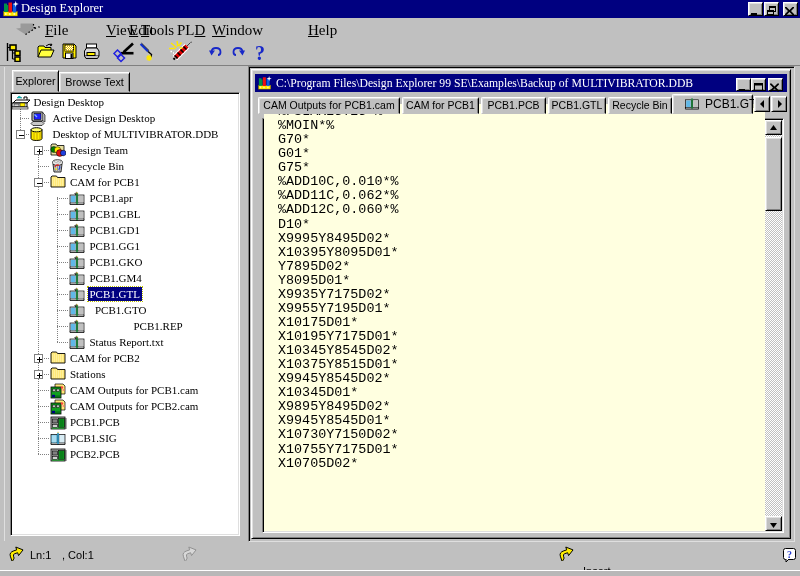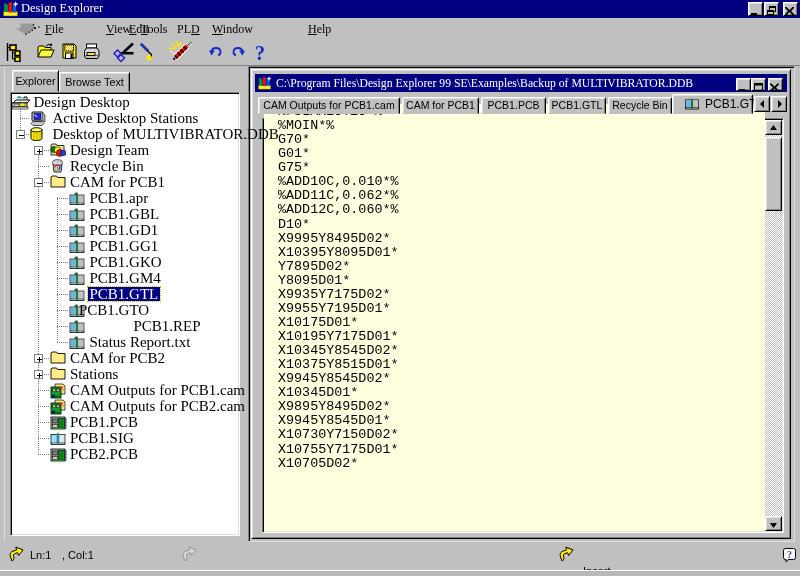--- a/index.html
+++ b/index.html
@@ -18,21 +18,21 @@
 .dtab { background:#c0c0c0; font-family:"Liberation Sans", sans-serif; font-size:10.5px; text-align:center;
   border:1px solid; border-color:#fff #000 #c0c0c0 #fff; box-shadow:inset 1px 1px 0 #dfdfdf, inset -1px 0 0 #808080;
   border-radius:2px 2px 0 0; }
 
 .vdot { width:0; border-left:1px dotted #808080; }
 .hdot { height:0; border-top:1px dotted #808080; }
 .expander { width:9px; height:9px; background:#fff; border:1px solid #808080; }
 .expander .minus::before { content:""; position:absolute; left:2px; top:4px; width:5px; height:1px; background:#000; }
 .expander .plus::before { content:""; position:absolute; left:2px; top:4px; width:5px; height:1px; background:#000; }
 .expander .plus::after { content:""; position:absolute; left:4px; top:2px; width:1px; height:5px; background:#000; }
-.trow { font-size:15px; line-height:14px; color:#000; white-space:pre;text-align:center; }
+.trow { font-size:11px; line-height:14px; color:#000; white-space:pre;text-align:center; }
 .trow.sel { background:#000080; color:#fff; outline:1px dotted #c0c000; padding:0 2px; margin-left:-2px; }
 
 </style>
 </head>
 <body>
 
 <div class="abs" style="left:0;top:0;width:800px;height:18px;background:#000080;"></div>
 <svg class="abs" style="left:3px;top:1px;" width="16" height="16" viewBox="0 0 16 16">
   <rect x="0.5" y="10.5" width="14" height="4.5" fill="#ffee00" stroke="#806000" stroke-width="0.5"></rect>
   <rect x="2" y="12" width="1.6" height="2" fill="#fff8a0"></rect>
@@ -57,21 +57,21 @@
 <div class="abs btn" style="left:783px;top:2px;width:15px;height:14px;"><svg width="13" height="12" viewBox="0 0 13 12">
       <path d="M2.5 2 L5.5 5 L8.5 2 L10 2 L10 3 L7 6 L10 9 L10 10 L8.5 10 L5.5 7 L2.5 10 L1 10 L1 9 L4 6 L1 3 L1 2 Z" fill="#000"></path>
     </svg></div>
 
 <div class="abs" style="left:0;top:18px;width:800px;height:21px;background:#c0c0c0;"></div>
 <svg class="abs" style="left:14px;top:22px;" width="26" height="14" viewBox="0 0 26 14">
   <path d="M6.5 1.5 L19.5 1.5 L19.5 5.5 L22.5 5.5 L11.5 12.5 L2 6.5 L6.5 6 Z" fill="#9a9a9a"></path>
   <path d="M19.5 2 L19.5 5.5 L22.5 5.5 L11.5 12.5" fill="none" stroke="#000" stroke-width="1.2" stroke-dasharray="1.6 2"></path>
   <path d="M24.5 4.5 l1 1" stroke="#000" stroke-width="1.1"></path>
 </svg>
-<div class="abs" style="left:0;top:22px;width:800px;height:16px;font-size:12px;color:#000;">
+<div class="abs" style="left:0;top:22px;width:800px;height:16px;font-size:15px;color:#000;">
   <span class="abs" style="left:45px;"><u>F</u>ile</span>
   <span class="abs" style="left:88px;margin-left:41px;"><u>E</u>dit</span>
   <span class="abs" style="left:106px;"><u>V</u>iew</span>
   <span class="abs" style="left:141px;"><u>T</u>ools</span>
   <span class="abs" style="left:177px;">PL<u>D</u></span>
   <span class="abs" style="left:212px;"><u>W</u>indow</span>
   <span class="abs" style="left:260px;margin-left:48px;"><u>H</u>elp</span>
 </div>
 
 <div class="abs" style="left:0;top:39px;width:800px;height:27px;background:#c0c0c0;border-bottom:1px solid #808080;"></div>
@@ -170,21 +170,21 @@
  </svg>
 <span class="abs trow" style="left:33.5px;top:95px;">Design Desktop</span>
 <div class="abs hdot" style="left:20px;top:118px;width:9px;"></div>
 <svg class="abs" style="left:30px;top:111px" width="16" height="15" viewBox="0 0 16 15">
    <rect x="2" y="1" width="11" height="9" rx="1" fill="#d8d8d8" stroke="#000"></rect>
    <rect x="4" y="2.5" width="7" height="6" fill="#2020ff" stroke="#000" stroke-width="0.6"></rect>
    <path d="M4.5 3.5 L7 6" stroke="#80c0ff" stroke-width="1.2"></path>
    <path d="M13 2 L15 4 L15 11 L13 10" fill="#b0b0b0" stroke="#000" stroke-width="0.6"></path>
    <path d="M1 12.5 L3 10.5 L12 10.5 L14 12.5 L12 14.5 L3 14.5 Z" fill="#c8c8c8" stroke="#000" stroke-width="0.7"></path>
  </svg>
-<span class="abs trow" style="left:52.5px;top:111px;">Active Desktop Stations</span>
+<span class="abs trow" style="left:52.5px;top:111px;">Active Design Desktop</span>
 <div class="abs hdot" style="left:20px;top:134px;width:9px;"></div>
 <div class="abs expander" style="left:15.5px;top:129.5px;"><span class="minus"></span></div>
 <svg class="abs" style="left:30px;top:127px" width="13" height="14" viewBox="0 0 13 14">
    <path d="M1 2.5 L1 11.5 Q1 13.5 6.5 13.5 Q12 13.5 12 11.5 L12 2.5" fill="#ffee00" stroke="#000"></path>
    <ellipse cx="6.5" cy="2.8" rx="5.5" ry="2.1" fill="#ffff70" stroke="#000"></ellipse>
    <path d="M4 5 L4 13 M7 5 L7 13 M10 5 L10 12.6" stroke="#d0b000" stroke-width="1.2"></path>
  </svg>
 <span class="abs trow" style="left:52.5px;top:127px;">Desktop of MULTIVIBRATOR.DDB</span>
 <div class="abs hdot" style="left:38px;top:150px;width:10.5px;"></div>
 <div class="abs expander" style="left:33.5px;top:145.5px;"><span class="plus"></span></div>
@@ -302,21 +302,21 @@
 <svg class="abs" style="left:69px;top:303px" width="16" height="15" viewBox="0 0 16 15">
    <path d="M8 3 L8.8 5 L10.5 5 L9.2 6.2 L9.6 8 L8 7 L6.4 8 L6.8 6.2 L5.5 5 L7.2 5 Z" fill="#404040" transform="translate(0,-2.2) scale(0.9)"></path>
    <rect x="1" y="4" width="6.2" height="8" fill="#c8c8c8" stroke="#000" stroke-width="0.7"></rect>
    <rect x="8.8" y="4" width="6.2" height="8" fill="#d8d8d8" stroke="#000" stroke-width="0.7"></rect>
    <rect x="1.8" y="4.8" width="4.6" height="6.4" fill="#60b8e8"></rect>
    <rect x="9.6" y="4.8" width="4.6" height="6.4" fill="#c0c0c0"></rect>
    <rect x="7.2" y="2.5" width="1.6" height="11" fill="#108030"></rect>
    <path d="M1 12 L1 13.5 L15 13.5 L15 12" fill="none" stroke="#000" stroke-width="0.8"></path>
    <rect x="7.6" y="1" width="0.8" height="1.5" fill="#c0a000"></rect>
  </svg>
-<span class="abs trow" style="left:79px;top:303px;">PCB1.GTO</span>
+<span class="abs trow" style="left:95px;top:303px;">PCB1.GTO</span>
 <div class="abs hdot" style="left:57px;top:326px;width:11px;"></div>
 <svg class="abs" style="left:69px;top:319px" width="16" height="15" viewBox="0 0 16 15">
    <path d="M8 3 L8.8 5 L10.5 5 L9.2 6.2 L9.6 8 L8 7 L6.4 8 L6.8 6.2 L5.5 5 L7.2 5 Z" fill="#404040" transform="translate(0,-2.2) scale(0.9)"></path>
    <rect x="1" y="4" width="6.2" height="8" fill="#c8c8c8" stroke="#000" stroke-width="0.7"></rect>
    <rect x="8.8" y="4" width="6.2" height="8" fill="#d8d8d8" stroke="#000" stroke-width="0.7"></rect>
    <rect x="1.8" y="4.8" width="4.6" height="6.4" fill="#60b8e8"></rect>
    <rect x="9.6" y="4.8" width="4.6" height="6.4" fill="#c0c0c0"></rect>
    <rect x="7.2" y="2.5" width="1.6" height="11" fill="#108030"></rect>
    <path d="M1 12 L1 13.5 L15 13.5 L15 12" fill="none" stroke="#000" stroke-width="0.8"></path>
    <rect x="7.6" y="1" width="0.8" height="1.5" fill="#c0a000"></rect>

